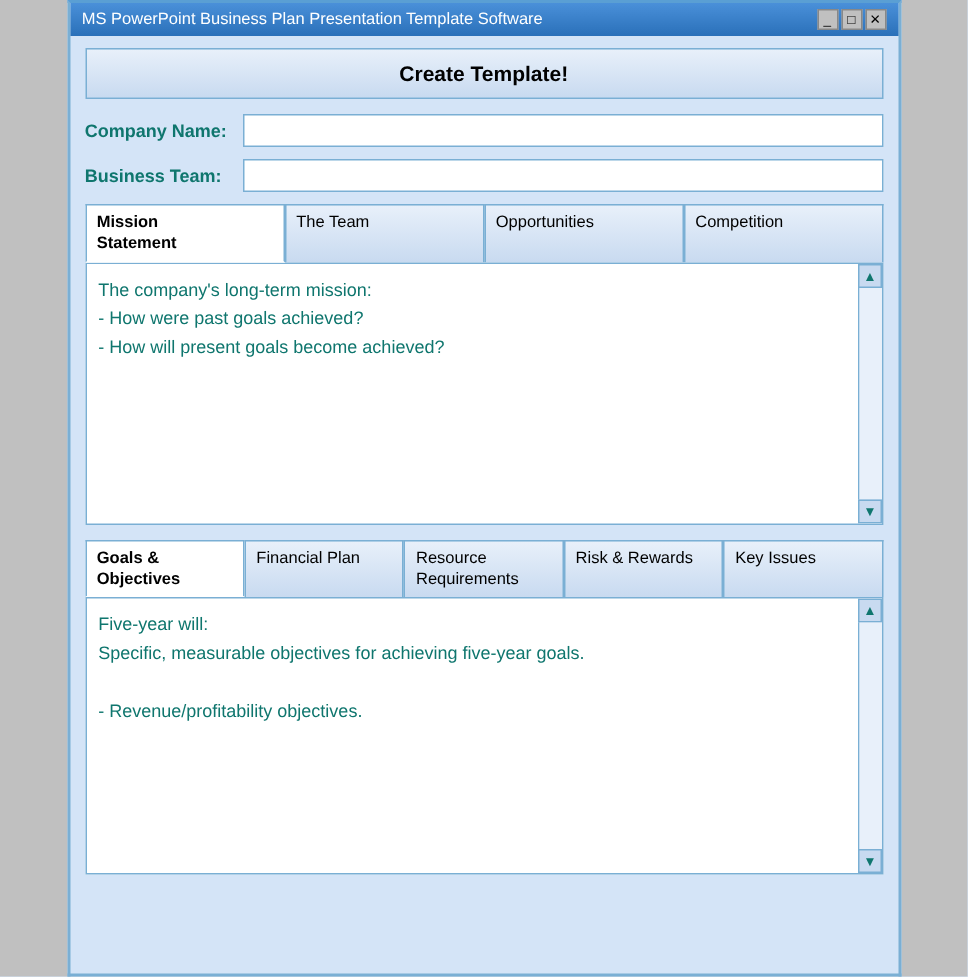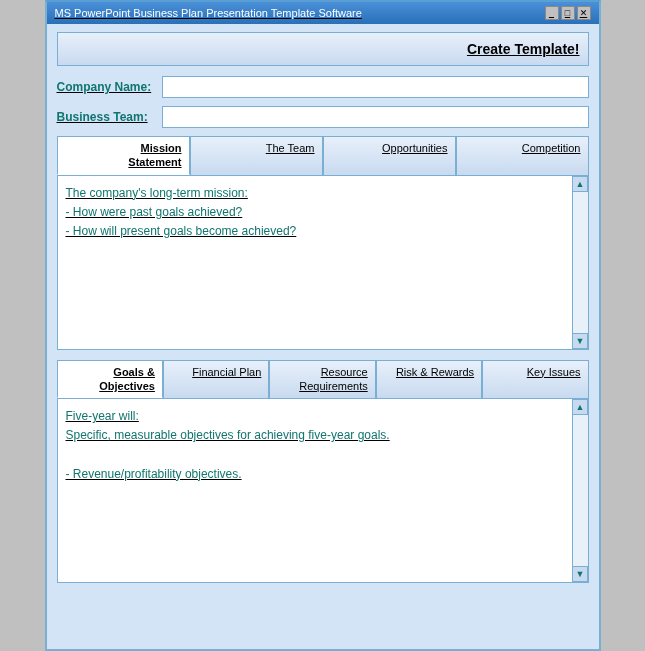--- a/index.html
+++ b/index.html
@@ -11,21 +11,20 @@
       justify-content: center;
       align-items: flex-start;
     }
     .window {
       width: 556px;
       min-height: 651px;
       background: #d4e4f7;
       border: 2px solid #7aafd4;
       border-top: 2px solid #5a9fd4;
       position: relative;
-      text-decoration: underline;
     }
     .titlebar {
       background: linear-gradient(to bottom, #4a90d9, #2a70b9);
       color: white;
       padding: 4px 8px;
       font-size: 12px;
       display: flex;
       justify-content: space-between;
       align-items: center;
       height: 22px;
@@ -55,21 +54,21 @@
     .create-btn {
       display: block;
       width: 100%;
       background: linear-gradient(to bottom, #e8f0fa, #c8daf0);
       border: 1px solid #7aafd4;
       padding: 8px;
       font-size: 14px;
       font-weight: bold;
       cursor: pointer;
       margin-bottom: 10px;
-      text-align: right;
+      text-align: center;
     }
     .field-row {
       display: flex;
       align-items: center;
       margin-bottom: 8px;
     }
     .field-label {
       width: 105px;
       font-weight: bold;
       font-size: 12px;
@@ -91,21 +90,21 @@
       border-bottom: none;
       gap: 0;
     }
     .tab {
       background: linear-gradient(to bottom, #e8f0fa, #c8daf0);
       border: 1px solid #7aafd4;
       border-bottom: none;
       padding: 4px 7px;
       cursor: pointer;
       font-size: 11px;
-      text-align: right;
+      text-align: left;
       min-width: 80px;
       flex: 1;
       line-height: 1.3;
     }
     .tab.active {
       background: white;
       font-weight: bold;
       border-bottom: 1px solid white;
       z-index: 1;
     }

